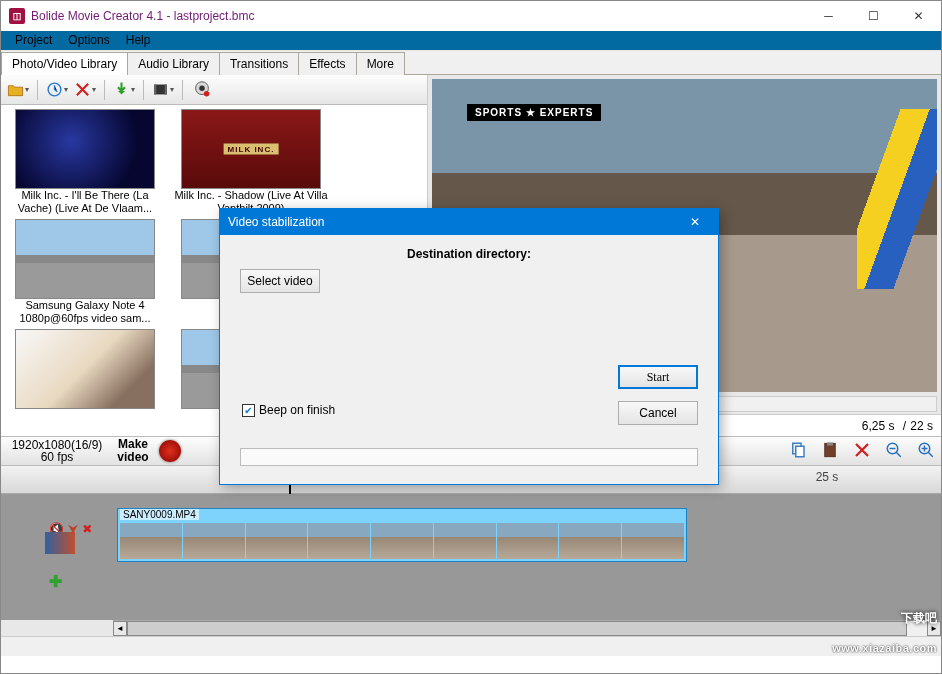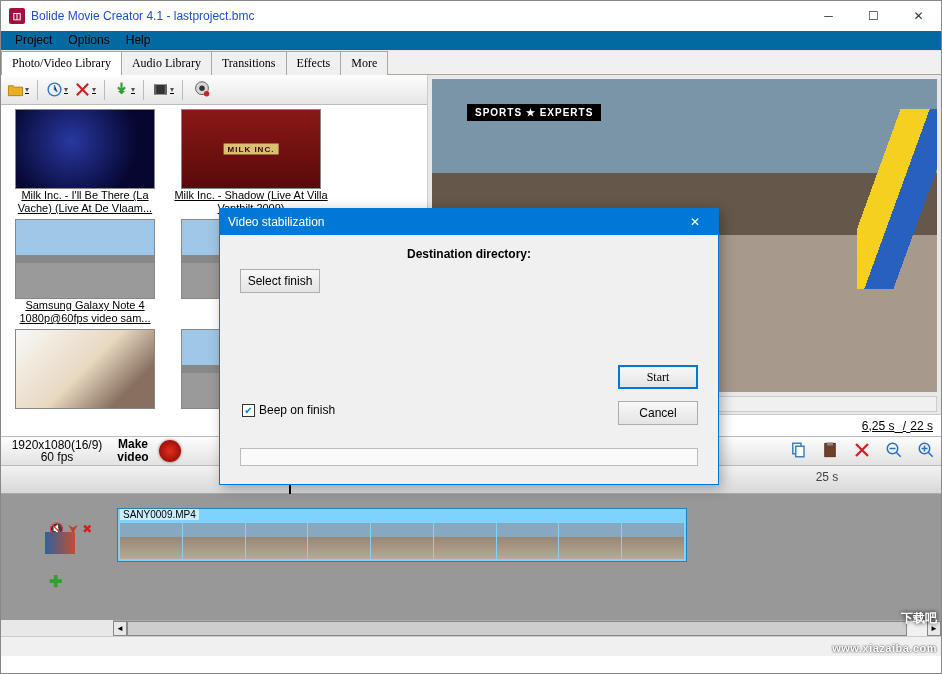--- a/index.html
+++ b/index.html
@@ -1,35 +1,35 @@
 <!DOCTYPE html>
 <html><head>
 <meta charset="utf-8">
 <style>
 * { box-sizing: border-box; margin: 0; padding: 0; font-family: "Segoe UI", Tahoma, sans-serif; font-size: 12px; }
 body { width: 942px; height: 674px; background: #fff; position: relative; overflow: hidden; border: 1px solid #888; }
 
 
 .titlebar { height: 30px; display: flex; align-items: center; padding-left: 8px; background: #fff; position: relative; }
 .titlebar .appicon { width: 16px; height: 16px; background: #a01040; border-radius: 2px; margin-right: 6px; display:flex;align-items:center;justify-content:center;color:#fff;font-size:9px;font-weight:bold; }
-.titlebar .title-text { font-size: 12px; color: #1d4ed8; }
+.titlebar .title-text { font-size: 12px; color: #701a75; }
 .winctrl { position: absolute; right: 0; top: 0; display: flex; }
 .winctrl div { width: 45px; height: 30px; display: flex; align-items: center; justify-content: center; color: #333; }
 
 
 .menubar { height: 20px; background: #0369a1; display: flex; padding-left: 6px; gap: 0; border-bottom: 1px solid #e5e5e5; }
 .menubar span { padding: 2px 8px; cursor: default; }
 
 
 .tabrow { height: 24px; background: #f0f0f0; display: flex; align-items: flex-end; border-bottom: 1px solid #aca899; }
-.tab { padding: 4px 10px; background: #f0f0f0; border: 1px solid #aca899; border-bottom: none; margin-right: -1px; position: relative; top: 1px; font-family: Liberation Serif, serif; }
+.tab { padding: 4px 10px; background: #f0f0f0; border: 1px solid #aca899; border-bottom: none; margin-right: -1px; position: relative; top: 1px; }
 .tab.active { background: #fff; z-index: 1; }
 
 
-.mainsplit { display: flex; height: 361px; text-decoration: underline; }
+.mainsplit { display: flex; height: 361px; }
 .library { width: 427px; border-right: 1px solid #ccc; display: flex; flex-direction: column; background:#fff; }
 .preview-pane { flex: 1; background: #e8e8e8; display: flex; flex-direction: column; }
 
 
 .libtoolbar { height: 30px; background: linear-gradient(#fdfdfd,#e6e6e6); border-bottom: 1px solid #bbb; display: flex; align-items: center; padding: 0 6px; gap: 6px; }
 .tbtn { width: 22px; height: 22px; display:flex;align-items:center;justify-content:center; }
 .tbtn.folder svg{width:18px;height:18px;}
 .tbtn.drop::after{content:"▾";font-size:8px;color:#555;margin-left:1px;}
 .tsep { width:1px; height:20px; background:#bbb; margin:0 2px; }
 
@@ -299,21 +299,21 @@
 <div class="statusbar"></div>
 
 <div class="dialog">
   <div class="dlg-title">
     <span>Video stabilization</span>
     <span class="dlg-close">✕</span>
   </div>
   <div class="dlg-body">
     <div class="lbl">Destination directory:</div>
     <div class="dlg-row">
-      <div class="dlg-btn">Select finish</div>
+      <div class="dlg-btn">Select video</div>
     </div>
     <div class="dlg-btns">
       <div class="dlg-btn primary">Start</div>
       <div class="dlg-btn">Cancel</div>
     </div>
     <div class="dlg-check">
       <div class="box">✔</div>
       <span>Beep on finish</span>
     </div>
     <div class="dlg-prog"></div>

